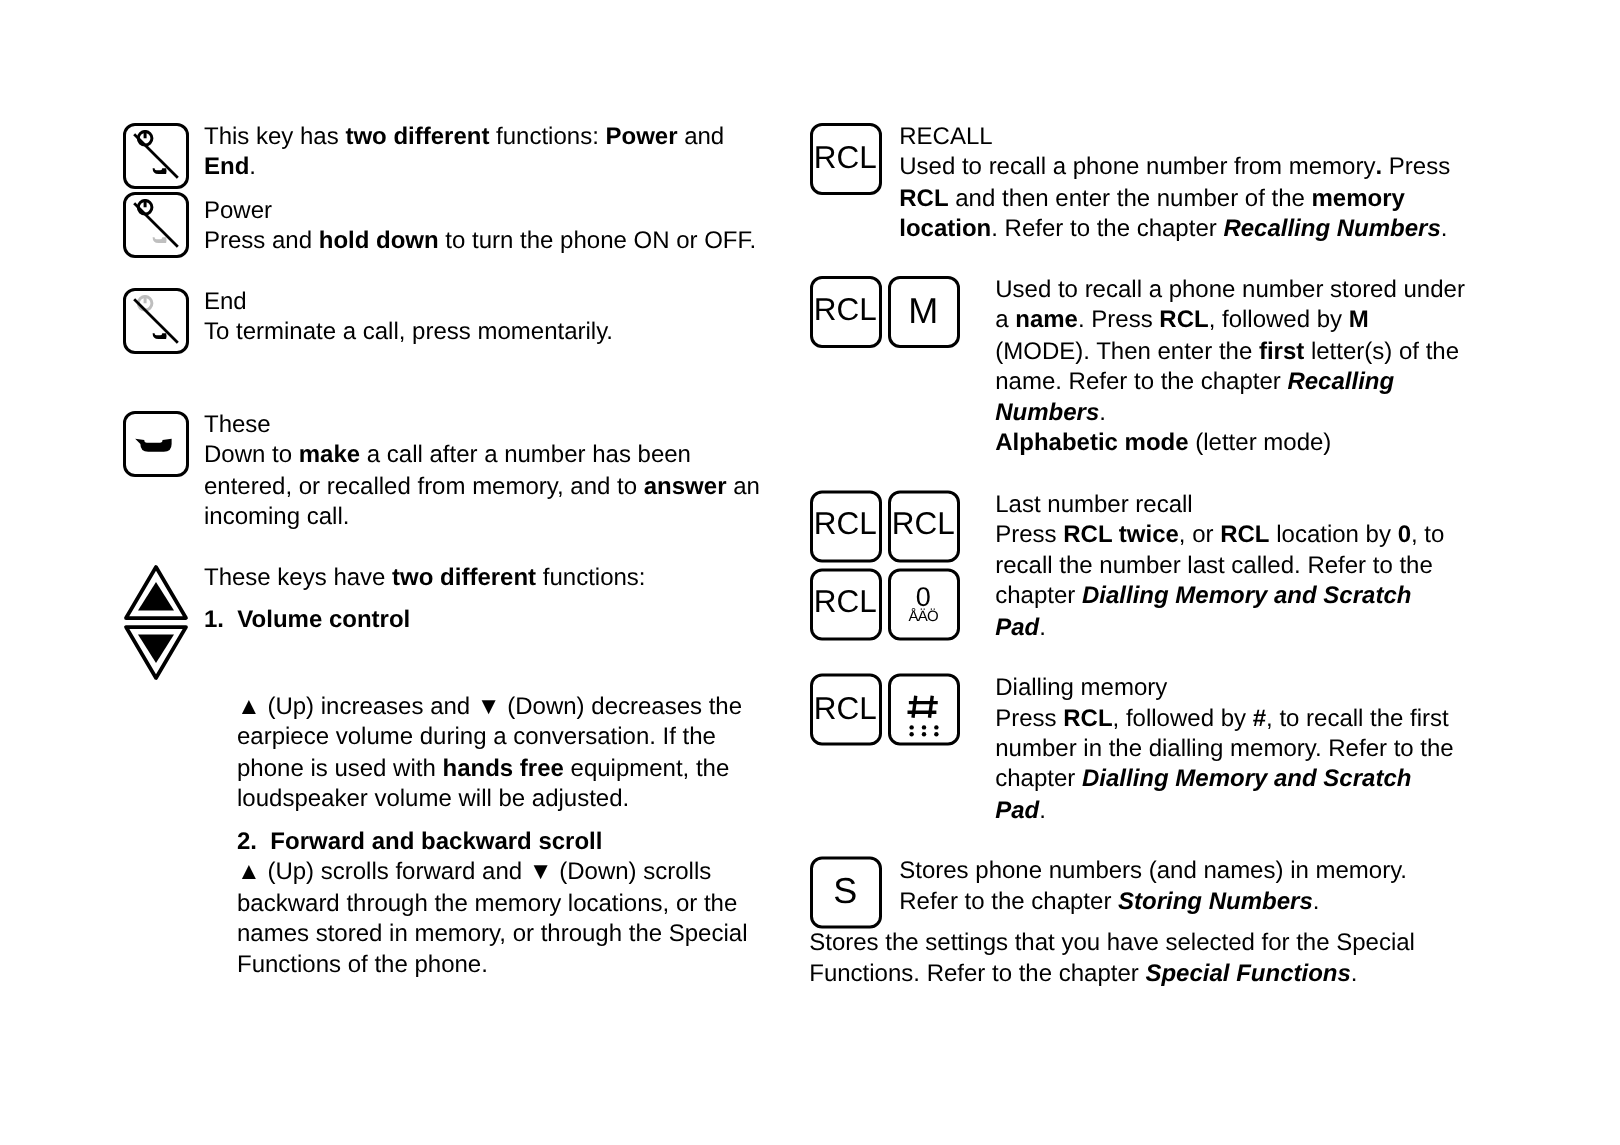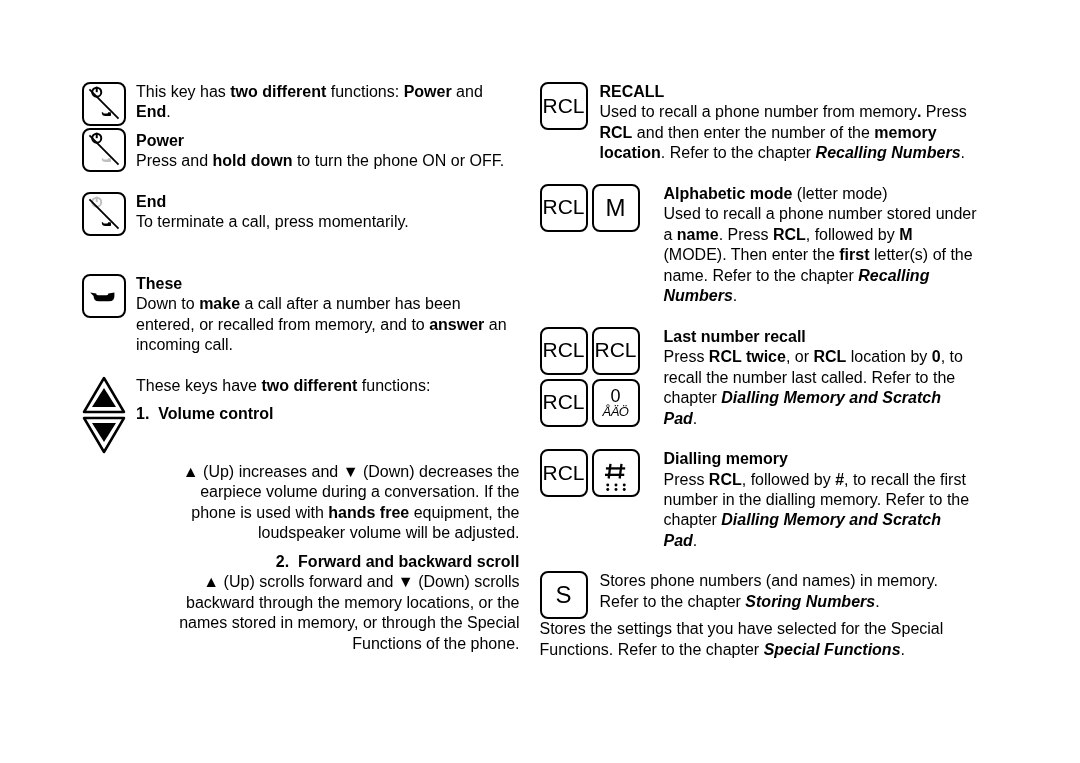--- a/index.html
+++ b/index.html
@@ -57,30 +57,30 @@
     align-items: center;
     justify-content: center;
     font-weight: 400;
     font-family: Arial, Helvetica, sans-serif;
     background:#fff;
   }
   .key.wide { width: 48px; height:48px;}
   .key-label {
     font-size: 22px;
   }
-  .key-label.small { font-size: 13px; letter-spacing: -0.5px; font-style: italic;}
+  .key-label.small { font-size: 10px; letter-spacing: -0.5px;}
   .key-label.big { font-size: 24px;}
   .key svg { width: 100%; height: 100%; }
   .tri {
     width: 44px;
     height: 38px;
     display:flex; align-items:center; justify-content:center;
   }
   b { font-weight: bold; }
-  .title { font-weight: bold; }
+  .title { font-weight: normal; }
   .chap { font-weight: bold; font-style: italic; }
   p { margin: 0 0 0 0; }
   .sp { height: 8px; }
   .right-final { margin-top: 0;}
 </style>
 </head>
 <body>
 
 <div class="page">
 
@@ -182,21 +182,21 @@
         </div>
       </div>
       <div class="text-col">
         <p>
           <span>These keys have </span><b>two different</b><span> functions:</span>
         </p>
         <div class="sp"></div>
         <p><b><span>1.</span>&nbsp;&nbsp;<span>Volume control</span></b></p>
       </div>
     </div>
-    <div class="indent" style="display:flex;text-align:right;">
+    <div class="indent" style="display:flex;">
       <div class="icon-col"></div>
       <div class="text-col">
         <p>
           <span>▲ (Up) increases and ▼ (Down) decreases the earpiece volume during a conversation. If the phone is used with </span><b>hands free</b><span> equipment, the loudspeaker volume will be adjusted.</span>
         </p>
         <div class="sp"></div>
         <p><b><span>2.</span>&nbsp;&nbsp;<span>Forward and backward scroll</span></b></p>
         <p>▲ (Up) scrolls forward and ▼ (Down) scrolls backward through the memory locations, or the names stored in memory, or through the Special Functions of the phone.</p>
       </div>
     </div>
@@ -222,24 +222,24 @@
     <div class="entry">
       <div class="icon-col multi">
         <div class="key wide">
             <span class="key-label" style="font-size:21px;">RCL</span>
           </div>
         <div class="key wide">
             <span class="key-label big">M</span>
           </div>
       </div>
       <div class="text-col">
+        <p>
+          <span>Used to recall a phone number stored under a </span><b>name</b><span>. Press </span><b>RCL</b><span>, followed by </span><b>M</b><span> (MODE). Then enter the </span><b>first</b><span> letter(s) of the name. Refer to the chapter </span><span class="chap">Recalling Numbers</span><span>.</span>
+        </p>
         <p><b>Alphabetic mode</b><span> (letter mode)</span></p>
-        <p>
-          <span>Used to recall a phone number stored under a </span><b>name</b><span>. Press </span><b>RCL</b><span>, followed by </span><b>M</b><span> (MODE). Then enter the </span><b>first</b><span> letter(s) of the name. Refer to the chapter </span><span class="chap">Recalling Numbers</span><span>.</span>
-        </p>
       </div>
     </div>
 
     <div class="entry">
       <div class="icon-col multi">
         <div class="key wide">
             <span class="key-label" style="font-size:21px;">RCL</span>
           </div>
         <div class="key wide">
             <span class="key-label" style="font-size:21px;">RCL</span>

